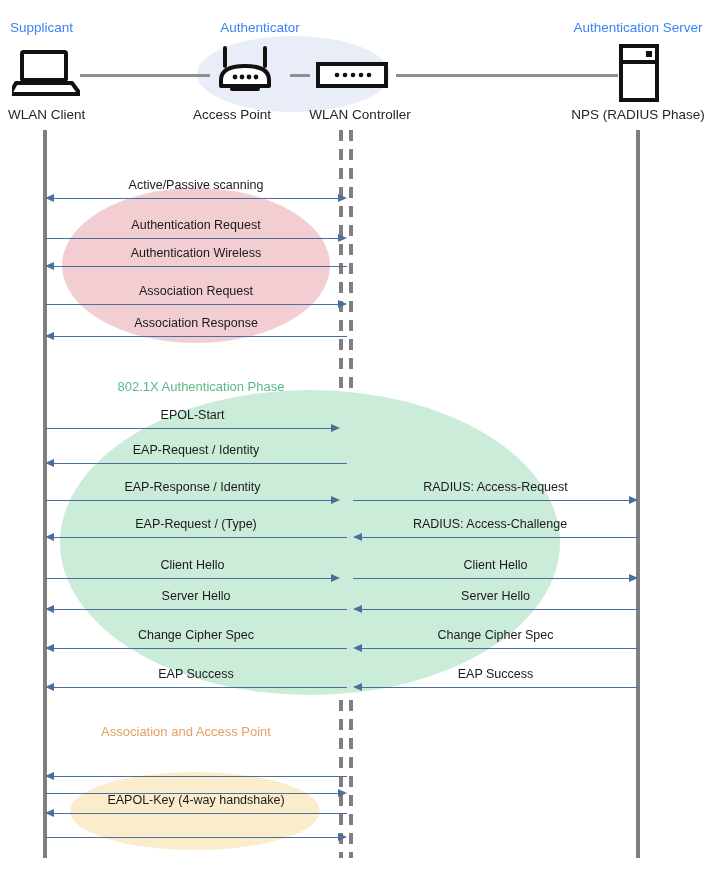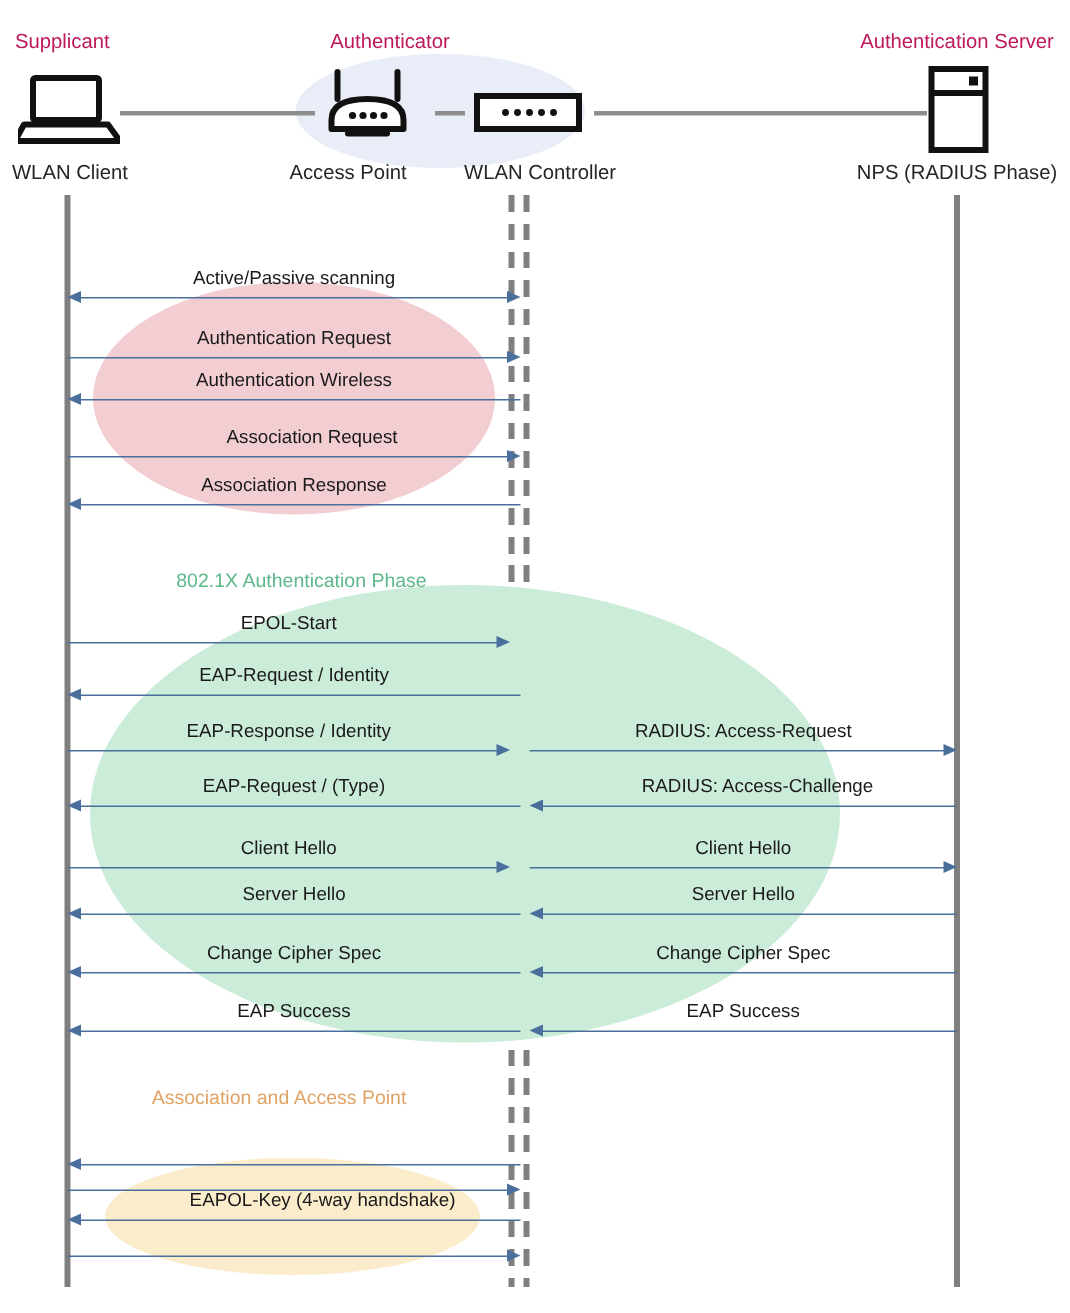--- a/index.html
+++ b/index.html
@@ -19,21 +19,21 @@
     position: relative;
     width: 713px;
     height: 875px;
   }
   .abs { position: absolute; }
 
   
   .actor-title {
     position: absolute;
     font-size: 13.5px;
-    color: #be185d;
+    color: #3b82f6;
     white-space: nowrap;
     text-align: center;
   }
   .actor-caption {
     position: absolute;
     font-size: 13.5px;
     color: #262626;
     white-space: nowrap;
     text-align: center;
   }
@@ -194,21 +194,21 @@
         <div class="msg-label" style="left: 196px; top: 218px;">Authentication Request</div>
       </div>
       <div class="msg" style="left: 0px; top: 0px;">
         <div class="msg-line" style="left: 52px; top: 266px; width: 295px;"></div>
         <div class="arrowhead arrow-left" style="left: 45px; top: 262px;"></div>
         <div class="msg-label" style="left: 196px; top: 246px;">Authentication Wireless</div>
       </div>
       <div class="msg" style="left: 0px; top: 0px;">
         <div class="msg-line" style="left: 45px; top: 304px; width: 295px;"></div>
         <div class="arrowhead arrow-right" style="left: 338px; top: 300px;"></div>
-        <div class="msg-label" style="left: 208px; top: 284px;">Association Request</div>
+        <div class="msg-label" style="left: 196px; top: 284px;">Association Request</div>
       </div>
       <div class="msg" style="left: 0px; top: 0px;">
         <div class="msg-line" style="left: 52px; top: 336px; width: 295px;"></div>
         <div class="arrowhead arrow-left" style="left: 45px; top: 332px;"></div>
         <div class="msg-label" style="left: 196px; top: 316px;">Association Response</div>
       </div>
       <div class="msg" style="left: 0px; top: 0px;">
         <div class="msg-line" style="left: 45px; top: 428px; width: 288px;"></div>
         <div class="arrowhead arrow-right" style="left: 331px; top: 424px;"></div>
         <div class="msg-label" style="left: 192.5px; top: 408px;">EPOL-Start</div>
@@ -252,35 +252,35 @@
         <div class="msg-line" style="left: 52px; top: 776px; width: 295px;"></div>
         <div class="arrowhead arrow-left" style="left: 45px; top: 772px;"></div>
       </div>
       <div class="msg" style="left: 0px; top: 0px;">
         <div class="msg-line" style="left: 45px; top: 793px; width: 295px;"></div>
         <div class="arrowhead arrow-right" style="left: 338px; top: 789px;"></div>
       </div>
       <div class="msg" style="left: 0px; top: 0px;">
         <div class="msg-line" style="left: 52px; top: 813px; width: 295px;"></div>
         <div class="arrowhead arrow-left" style="left: 45px; top: 809px;"></div>
-        <div class="msg-label" style="left: 196px; top: 793px; margin-left: 19px;">EAPOL-Key (4-way handshake)</div>
+        <div class="msg-label" style="left: 196px; top: 793px;">EAPOL-Key (4-way handshake)</div>
       </div>
       <div class="msg" style="left: 0px; top: 0px;">
         <div class="msg-line" style="left: 45px; top: 837px; width: 295px;"></div>
         <div class="arrowhead arrow-right" style="left: 338px; top: 833px;"></div>
       </div>
       <div class="msg" style="left: 0px; top: 0px;">
         <div class="msg-line" style="left: 353px; top: 500px; width: 278px;"></div>
         <div class="arrowhead arrow-right" style="left: 629px; top: 496px;"></div>
         <div class="msg-label" style="left: 495.5px; top: 480px;">RADIUS: Access-Request</div>
       </div>
       <div class="msg" style="left: 0px; top: 0px;">
         <div class="msg-line" style="left: 360px; top: 537px; width: 278px;"></div>
         <div class="arrowhead arrow-left" style="left: 353px; top: 533px;"></div>
-        <div class="msg-label" style="left: 505px; top: 517px;">RADIUS: Access-Challenge</div>
+        <div class="msg-label" style="left: 490px; top: 517px;">RADIUS: Access-Challenge</div>
       </div>
       <div class="msg" style="left: 0px; top: 0px;">
         <div class="msg-line" style="left: 353px; top: 578px; width: 278px;"></div>
         <div class="arrowhead arrow-right" style="left: 629px; top: 574px;"></div>
         <div class="msg-label" style="left: 495.5px; top: 558px;">Client Hello</div>
       </div>
       <div class="msg" style="left: 0px; top: 0px;">
         <div class="msg-line" style="left: 360px; top: 609px; width: 278px;"></div>
         <div class="arrowhead arrow-left" style="left: 353px; top: 605px;"></div>
         <div class="msg-label" style="left: 495.5px; top: 589px;">Server Hello</div>

